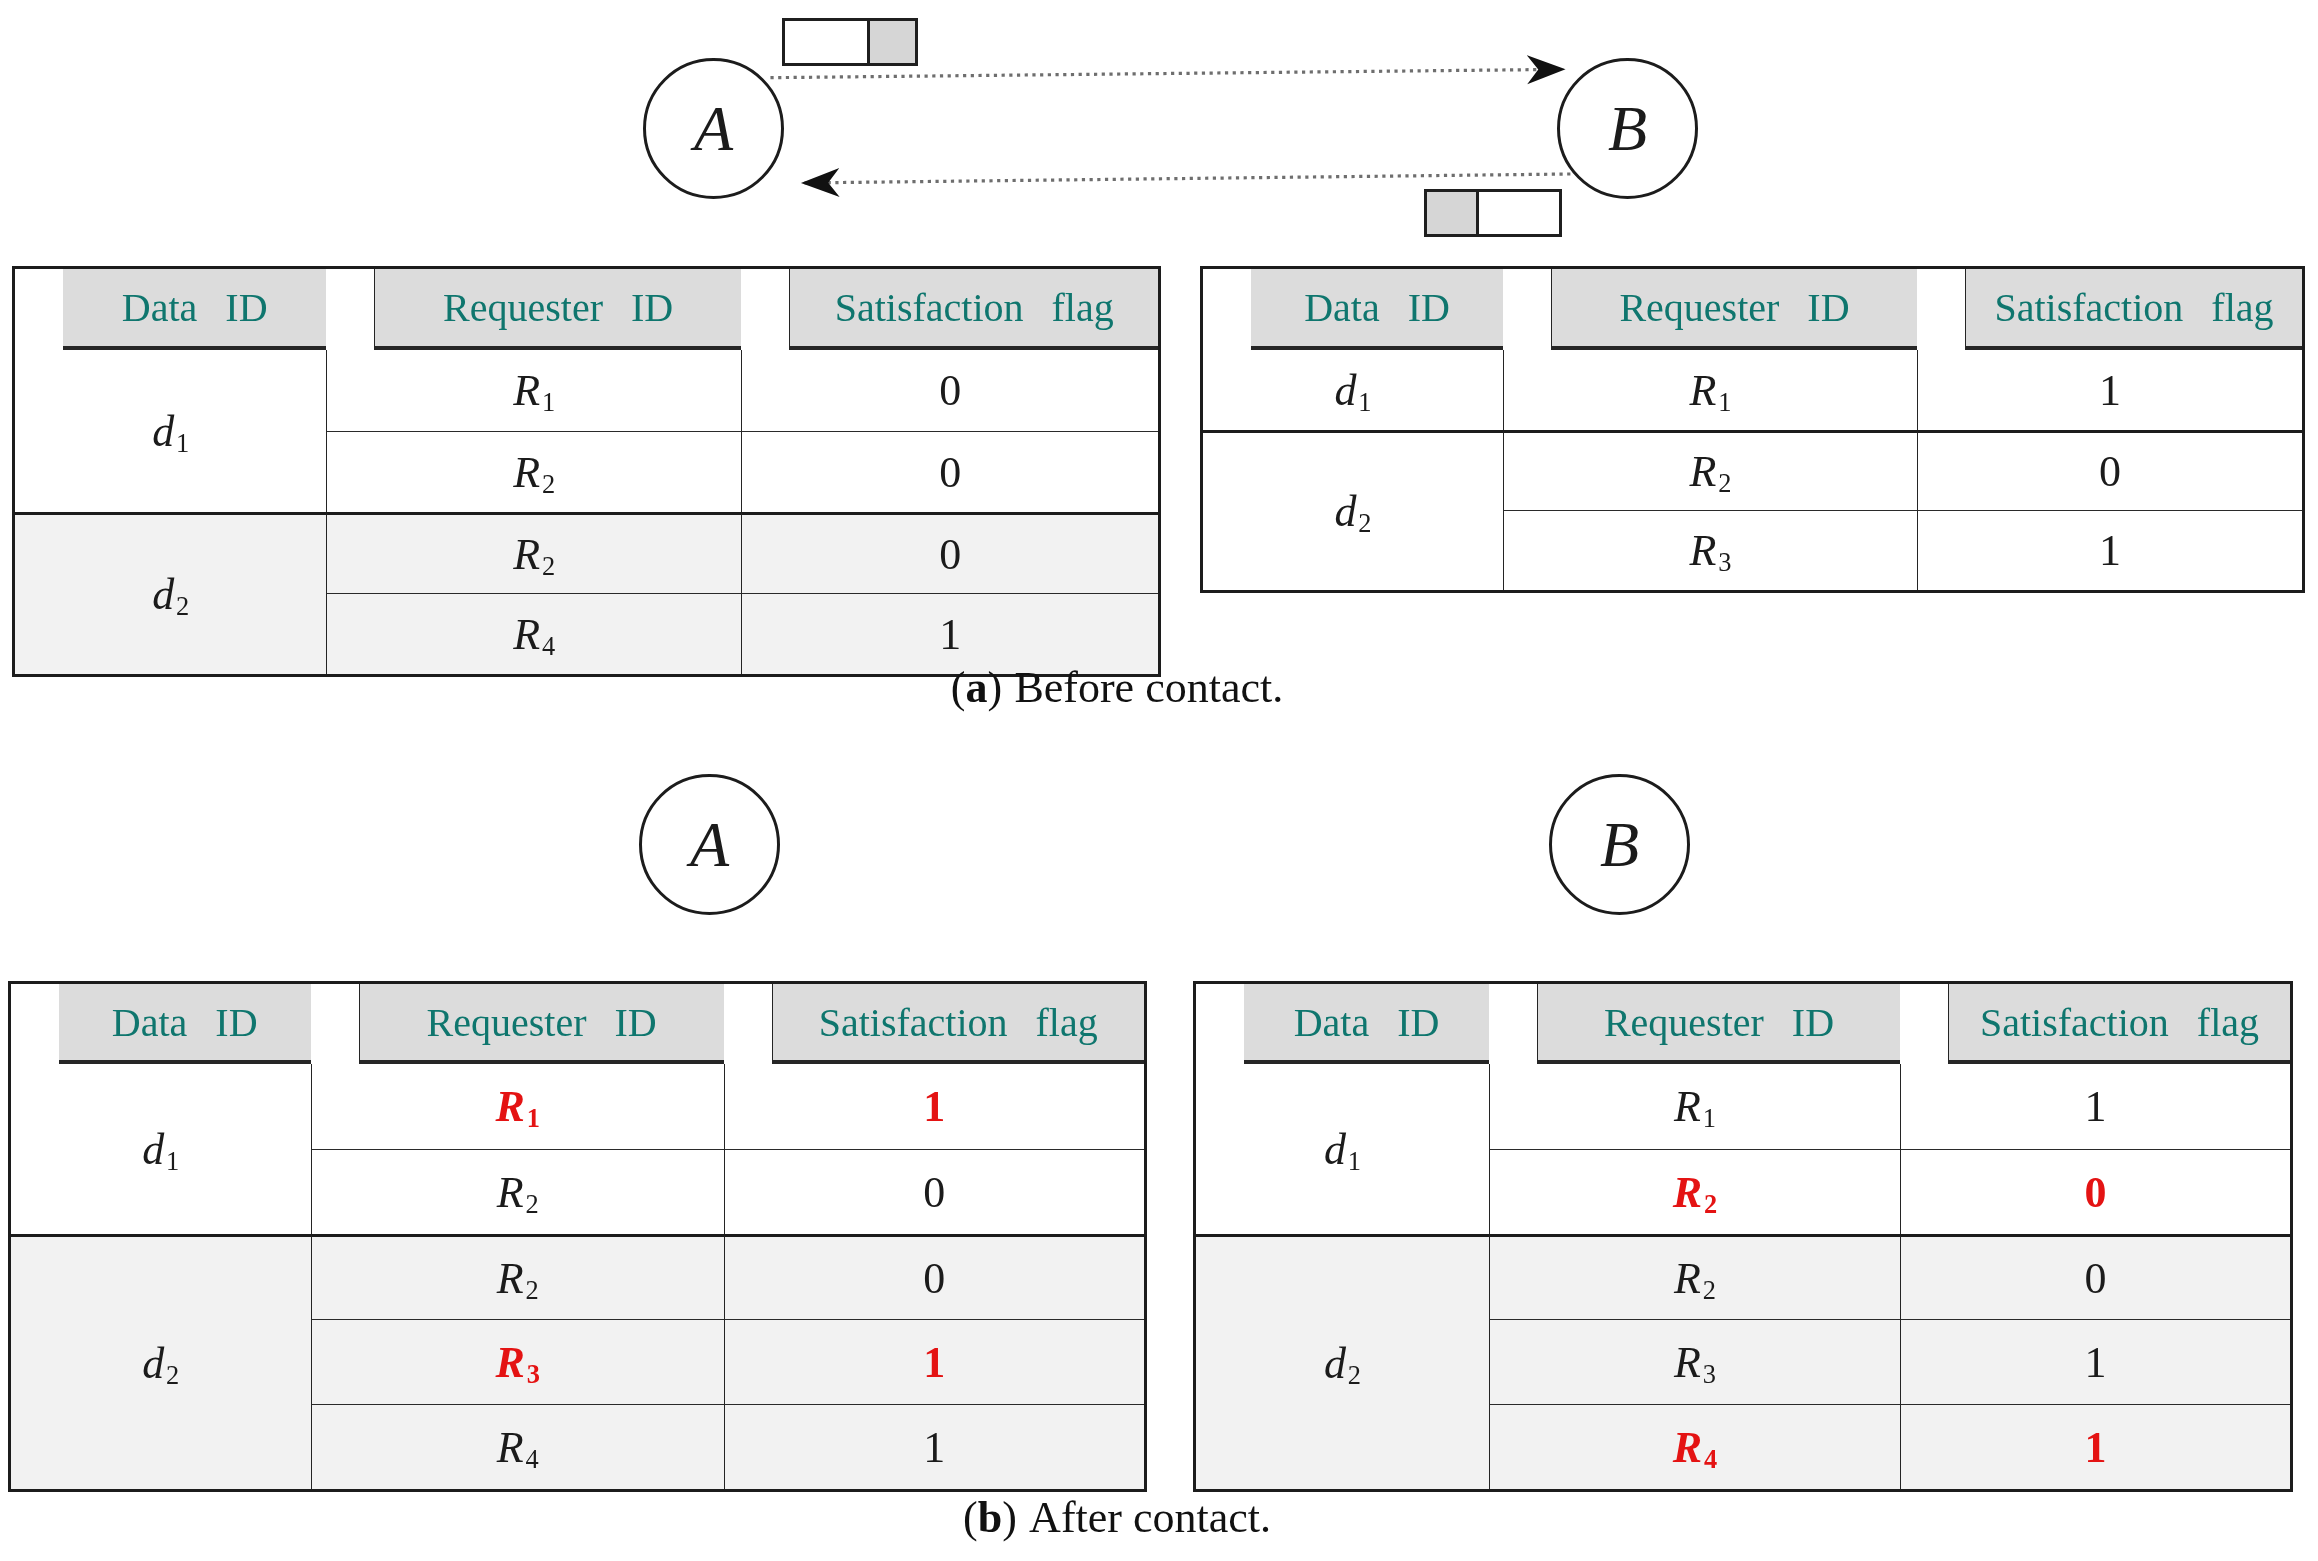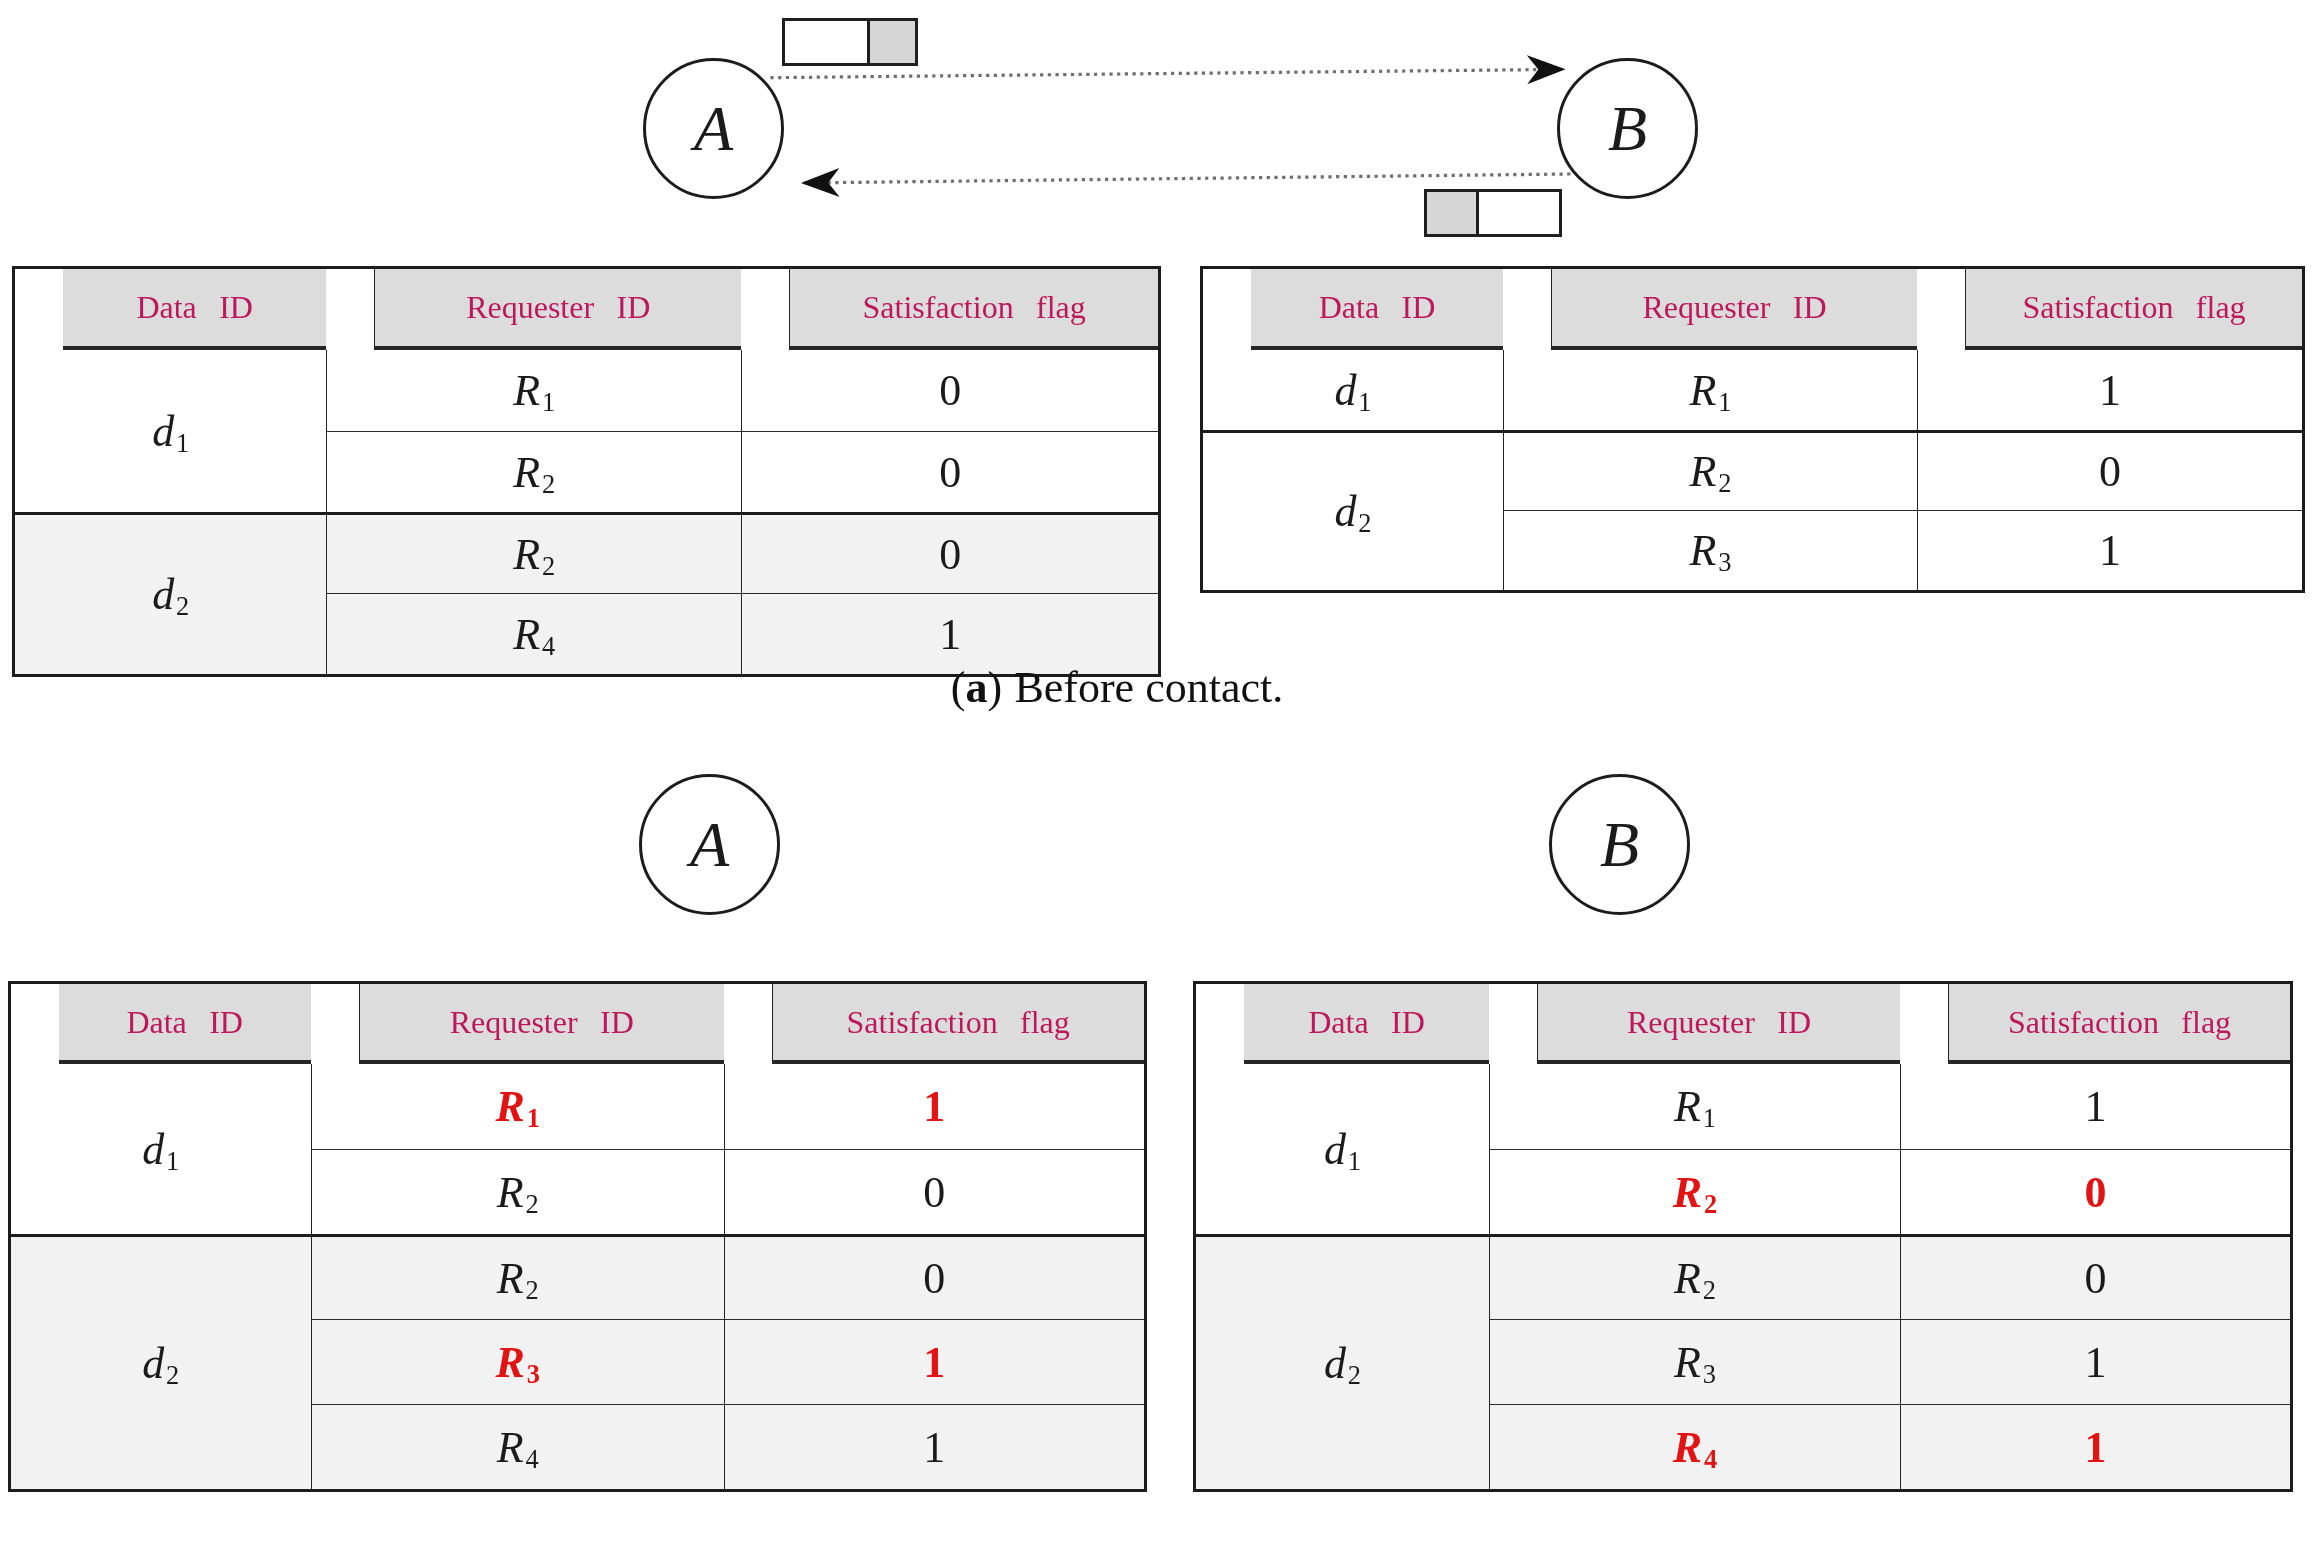--- a/index.html
+++ b/index.html
@@ -32,23 +32,23 @@
   .tbl{
     position:absolute;display:grid;background:#fff;
     border:3.2px solid #1c1c1c;box-sizing:content-box;
   }
   .cell{
     display:flex;align-items:center;justify-content:center;
     box-sizing:border-box;background:#fff;
   }
   .th{
     background:var(--header-bg,#dcdcdc);
-    font-size:32px;word-spacing:0.45em;
+    font-size:40px;word-spacing:0.45em;
     border-bottom:4.5px solid #262626;
-    color:#be185d;
+    color:#0f766e;
     margin-left:48px;
   }
   .td{font-size:44px;}
   .cl{border-left:1.9px solid #242424;}
   .rsep{border-top:1.9px solid #2a2a2a;}
   .gsep{border-top:3.2px solid #1c1c1c;}
   .shade{background:var(--shade-bg,#f2f2f2);}
   .var{font-style:italic;}
   .sub{font-size:0.6em;font-style:normal;position:relative;top:0.24em;margin-left:1.9px;}
   .flag{font-style:normal;}
@@ -210,15 +210,18 @@
       <div class="cell td cl shade rsep" style="grid-area: 5 / 2;">
         <span class="var">R<span class="sub">3</span></span>
       </div>
       <div class="cell td cl flag shade rsep" style="grid-area: 5 / 3;">1</div>
       <div class="cell td cl shade rsep hl" style="grid-area: 6 / 2;">
         <span class="var">R<span class="sub">4</span></span>
       </div>
       <div class="cell td cl flag shade rsep hl" style="grid-area: 6 / 3;">1</div>
     </div>
 
+  <div class="caption" style="top:1493px;">
+    <span>(</span><span class="lbl">b</span><span>)</span><span class="captext">After contact.</span>
+  </div>
 
 </div>
 
 
 </body></html>

